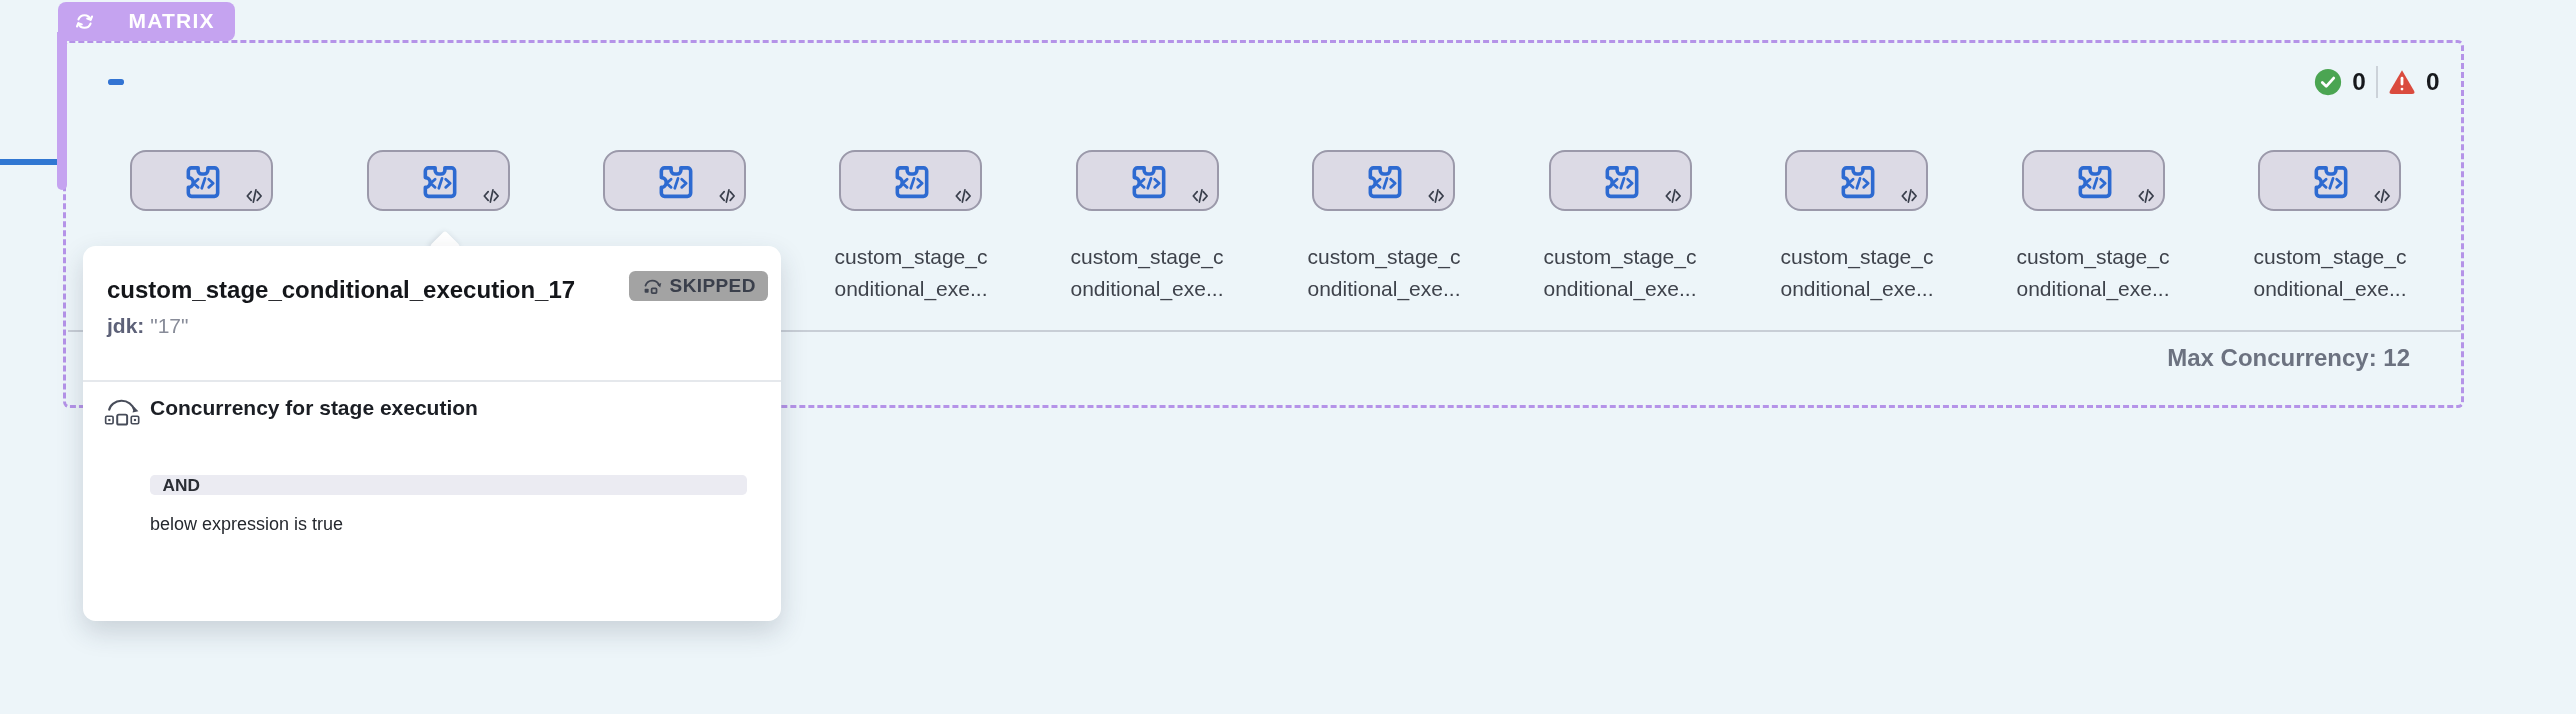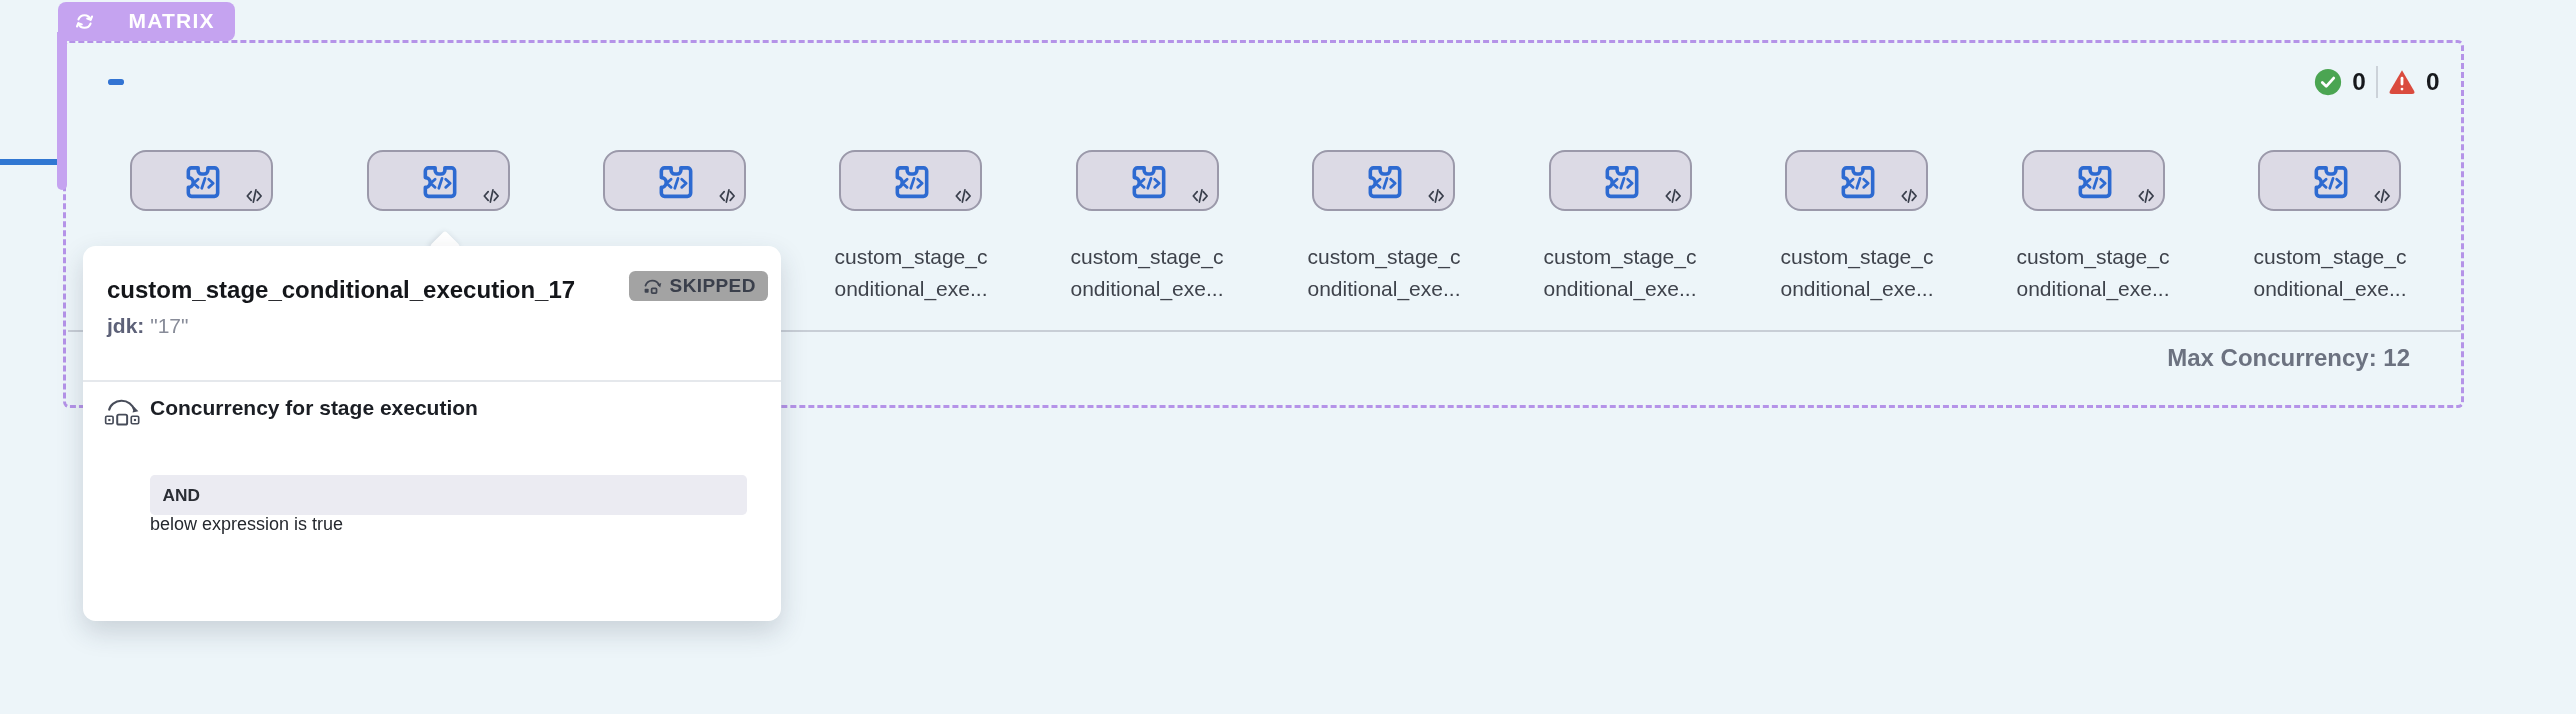--- a/index.html
+++ b/index.html
@@ -49,21 +49,21 @@
   .skipped-badge{position:absolute;right:12.6px;top:25px;height:30px;padding:0 12.6px;background:#a3a3a3;
     border-radius:6.3px;display:flex;align-items:center;gap:7px;}
   .skipped-badge span{font-size:19px;font-weight:bold;color:#3a3f4b;letter-spacing:0.4px;}
   .jdk-line{position:absolute;left:24px;top:68px;font-size:21px;}
   .jdk-line .k{font-weight:bold;color:#5d6178;}
   .jdk-line .v{color:#888c99;}
   .pop-divider{position:absolute;left:0;top:134px;width:100%;height:1.6px;background:#e5e8ec;}
   .cond-icon{position:absolute;left:20.5px;top:147px;}
   .cond-heading{position:absolute;left:67px;top:150px;font-size:21px;font-weight:bold;color:#1b1e24;}
   .cond-desc{position:absolute;left:67px;top:195px;font-size:18px;color:#25282e;}
-  .and-bar{position:absolute;left:67px;top:229px;width:597px;height:40px;background:#ebebf2;border-radius:4.7px;
+  .and-bar{position:absolute;left:67px;top:229px;width:597px;height:20px;background:#ebebf2;border-radius:4.7px;
     display:flex;align-items:center;padding-left:12.6px;box-sizing:border-box;}
   .and-bar span{font-size:17.3px;font-weight:bold;color:#2a2d34;}
   .cond-subtext{position:absolute;left:67px;top:268px;font-size:18px;color:#25282e;}
   .expr-box{position:absolute;left:69px;top:302px;width:601px;height:52px;background:#fafbfd;
     border:1.6px solid #e0e3e9;border-radius:8px;box-sizing:border-box;display:flex;align-items:center;
     padding-left:19px;font-size:20px;color:#2a2d34;}
 </style>
 </head>
 <body>
 

